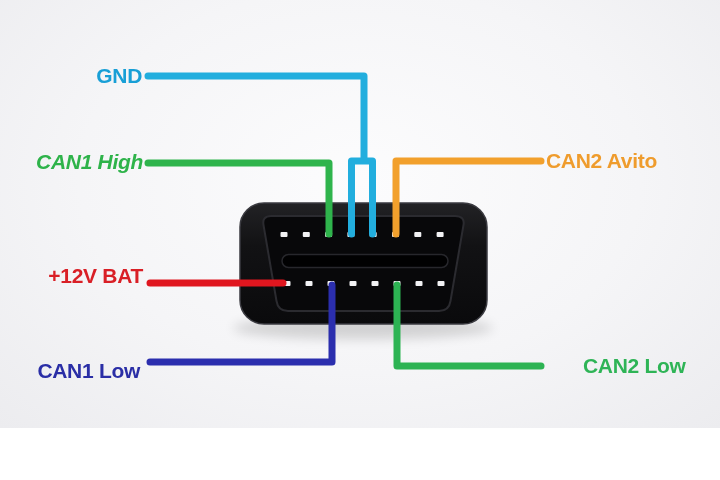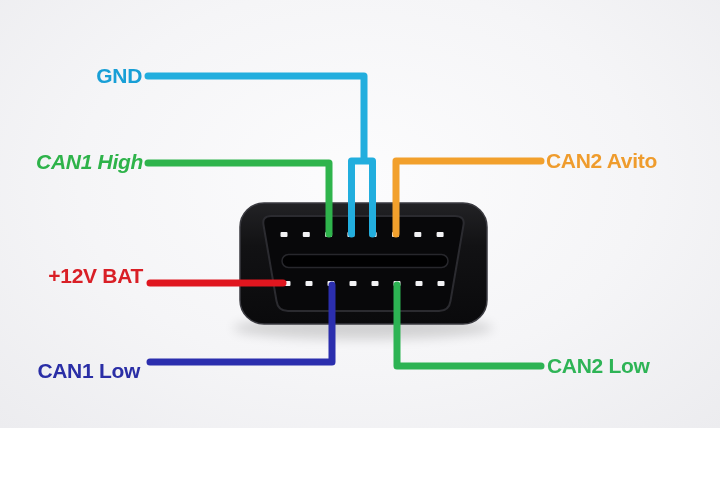--- a/index.html
+++ b/index.html
@@ -99,21 +99,21 @@
       <path d="M150 362 H332 V285" stroke="#2b2eae"></path>
       <path d="M541 366 H397 V285" stroke="#2db353"></path>
     </g>
   </svg>
 
   <div class="wire-label" id="label-gnd" style="color: rgb(24, 159, 214);">GND</div>
   <div class="wire-label" id="label-can1high" style="color: rgb(46, 179, 74); font-style: italic;">CAN1 High</div>
   <div class="wire-label" id="label-can2high" style="color: rgb(239, 156, 45);">CAN2 Avito</div>
   <div class="wire-label" id="label-bat" style="color: rgb(217, 31, 38);">+12V BAT</div>
   <div class="wire-label" id="label-can1low" style="color: rgb(42, 46, 166);">CAN1 Low</div>
-  <div class="wire-label" id="label-can2low" style="color: rgb(46, 180, 86);">CAN2 Low</div>
+  <div class="wire-label" id="label-can2low" style="color: rgb(46, 180, 86); margin-left: 36px;">CAN2 Low</div>
 
   <div class="watermark">
     <div class="avito-logo">
       <span class="c-sm-tl" style="background: rgb(228, 228, 232);"></span>
       <span class="c-md-tr" style="background: rgb(228, 228, 232);"></span>
       <span class="c-big" style="background: rgb(228, 228, 232);"></span>
       <span class="c-sm-br" style="background: rgb(228, 228, 232);"></span>
     </div>
     <div class="avito-text" style="color: rgb(228, 228, 232);">Avito</div>
   </div>

